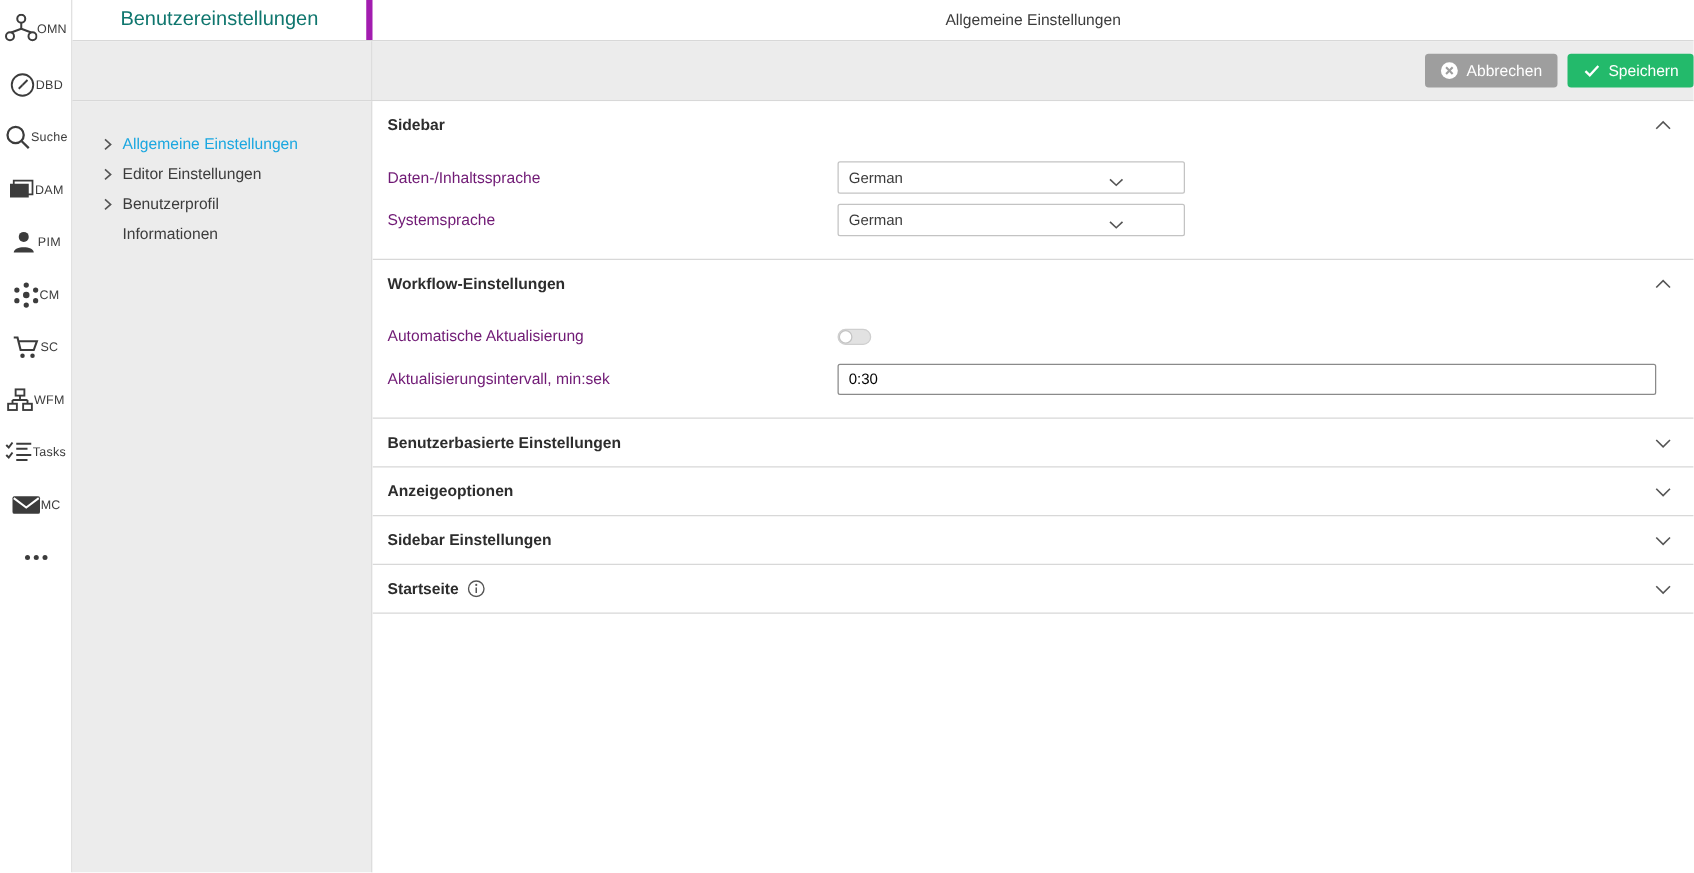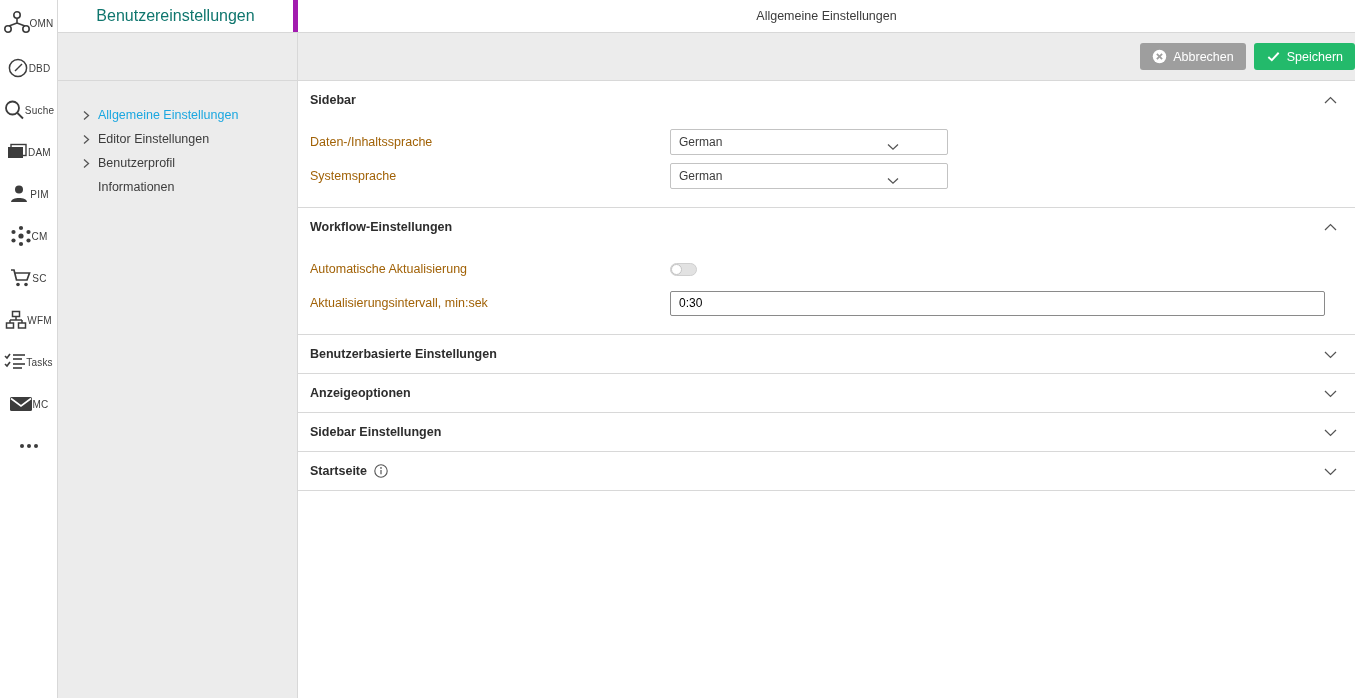--- a/index.html
+++ b/index.html
@@ -203,21 +203,21 @@
     display: flex;
     align-items: center;
     min-height: 34px;
     padding: 4px 0;
   }
   .field-label {
     width: 372px;
     min-width: 372px;
     padding-left: 12px;
     font-size: 12.5px;
-    color: #a16207;
+    color: #701a75;
   }
   .select-wrap {
     position: relative;
     width: 238px;
     text-decoration: underline;
   }
   select.sel {
     width: 278px;
     height: 26px;
     font-size: 12px;

